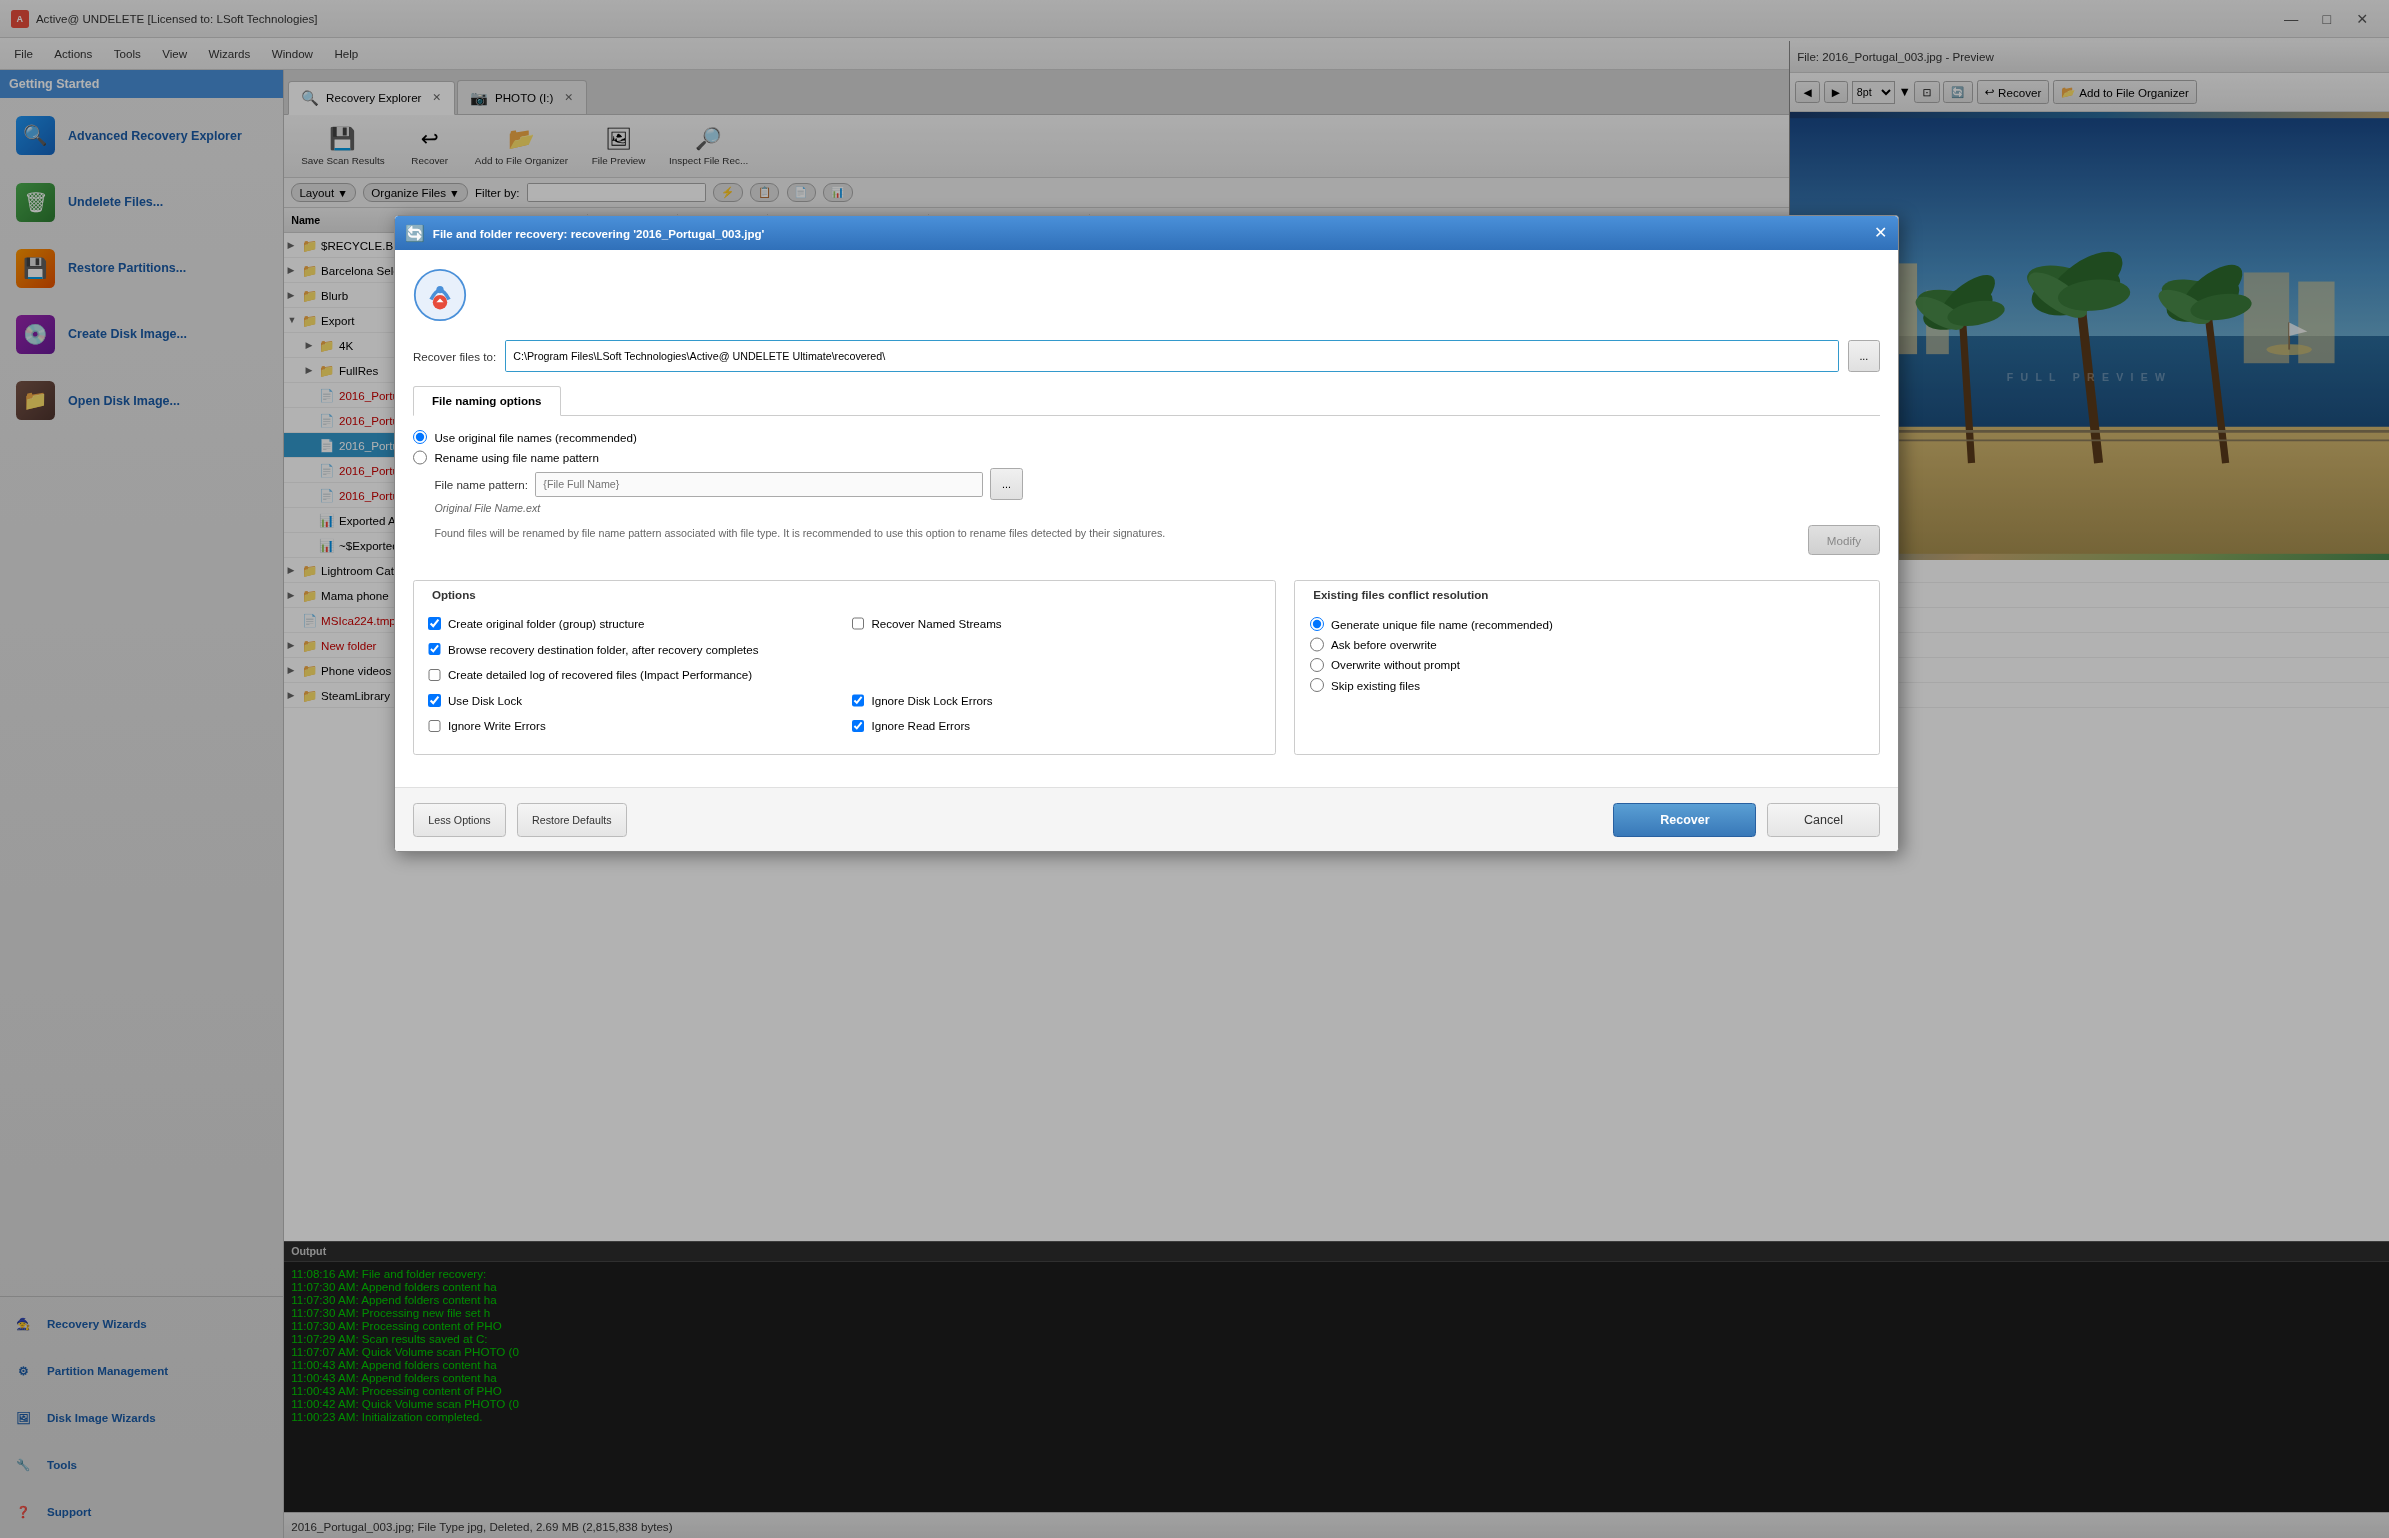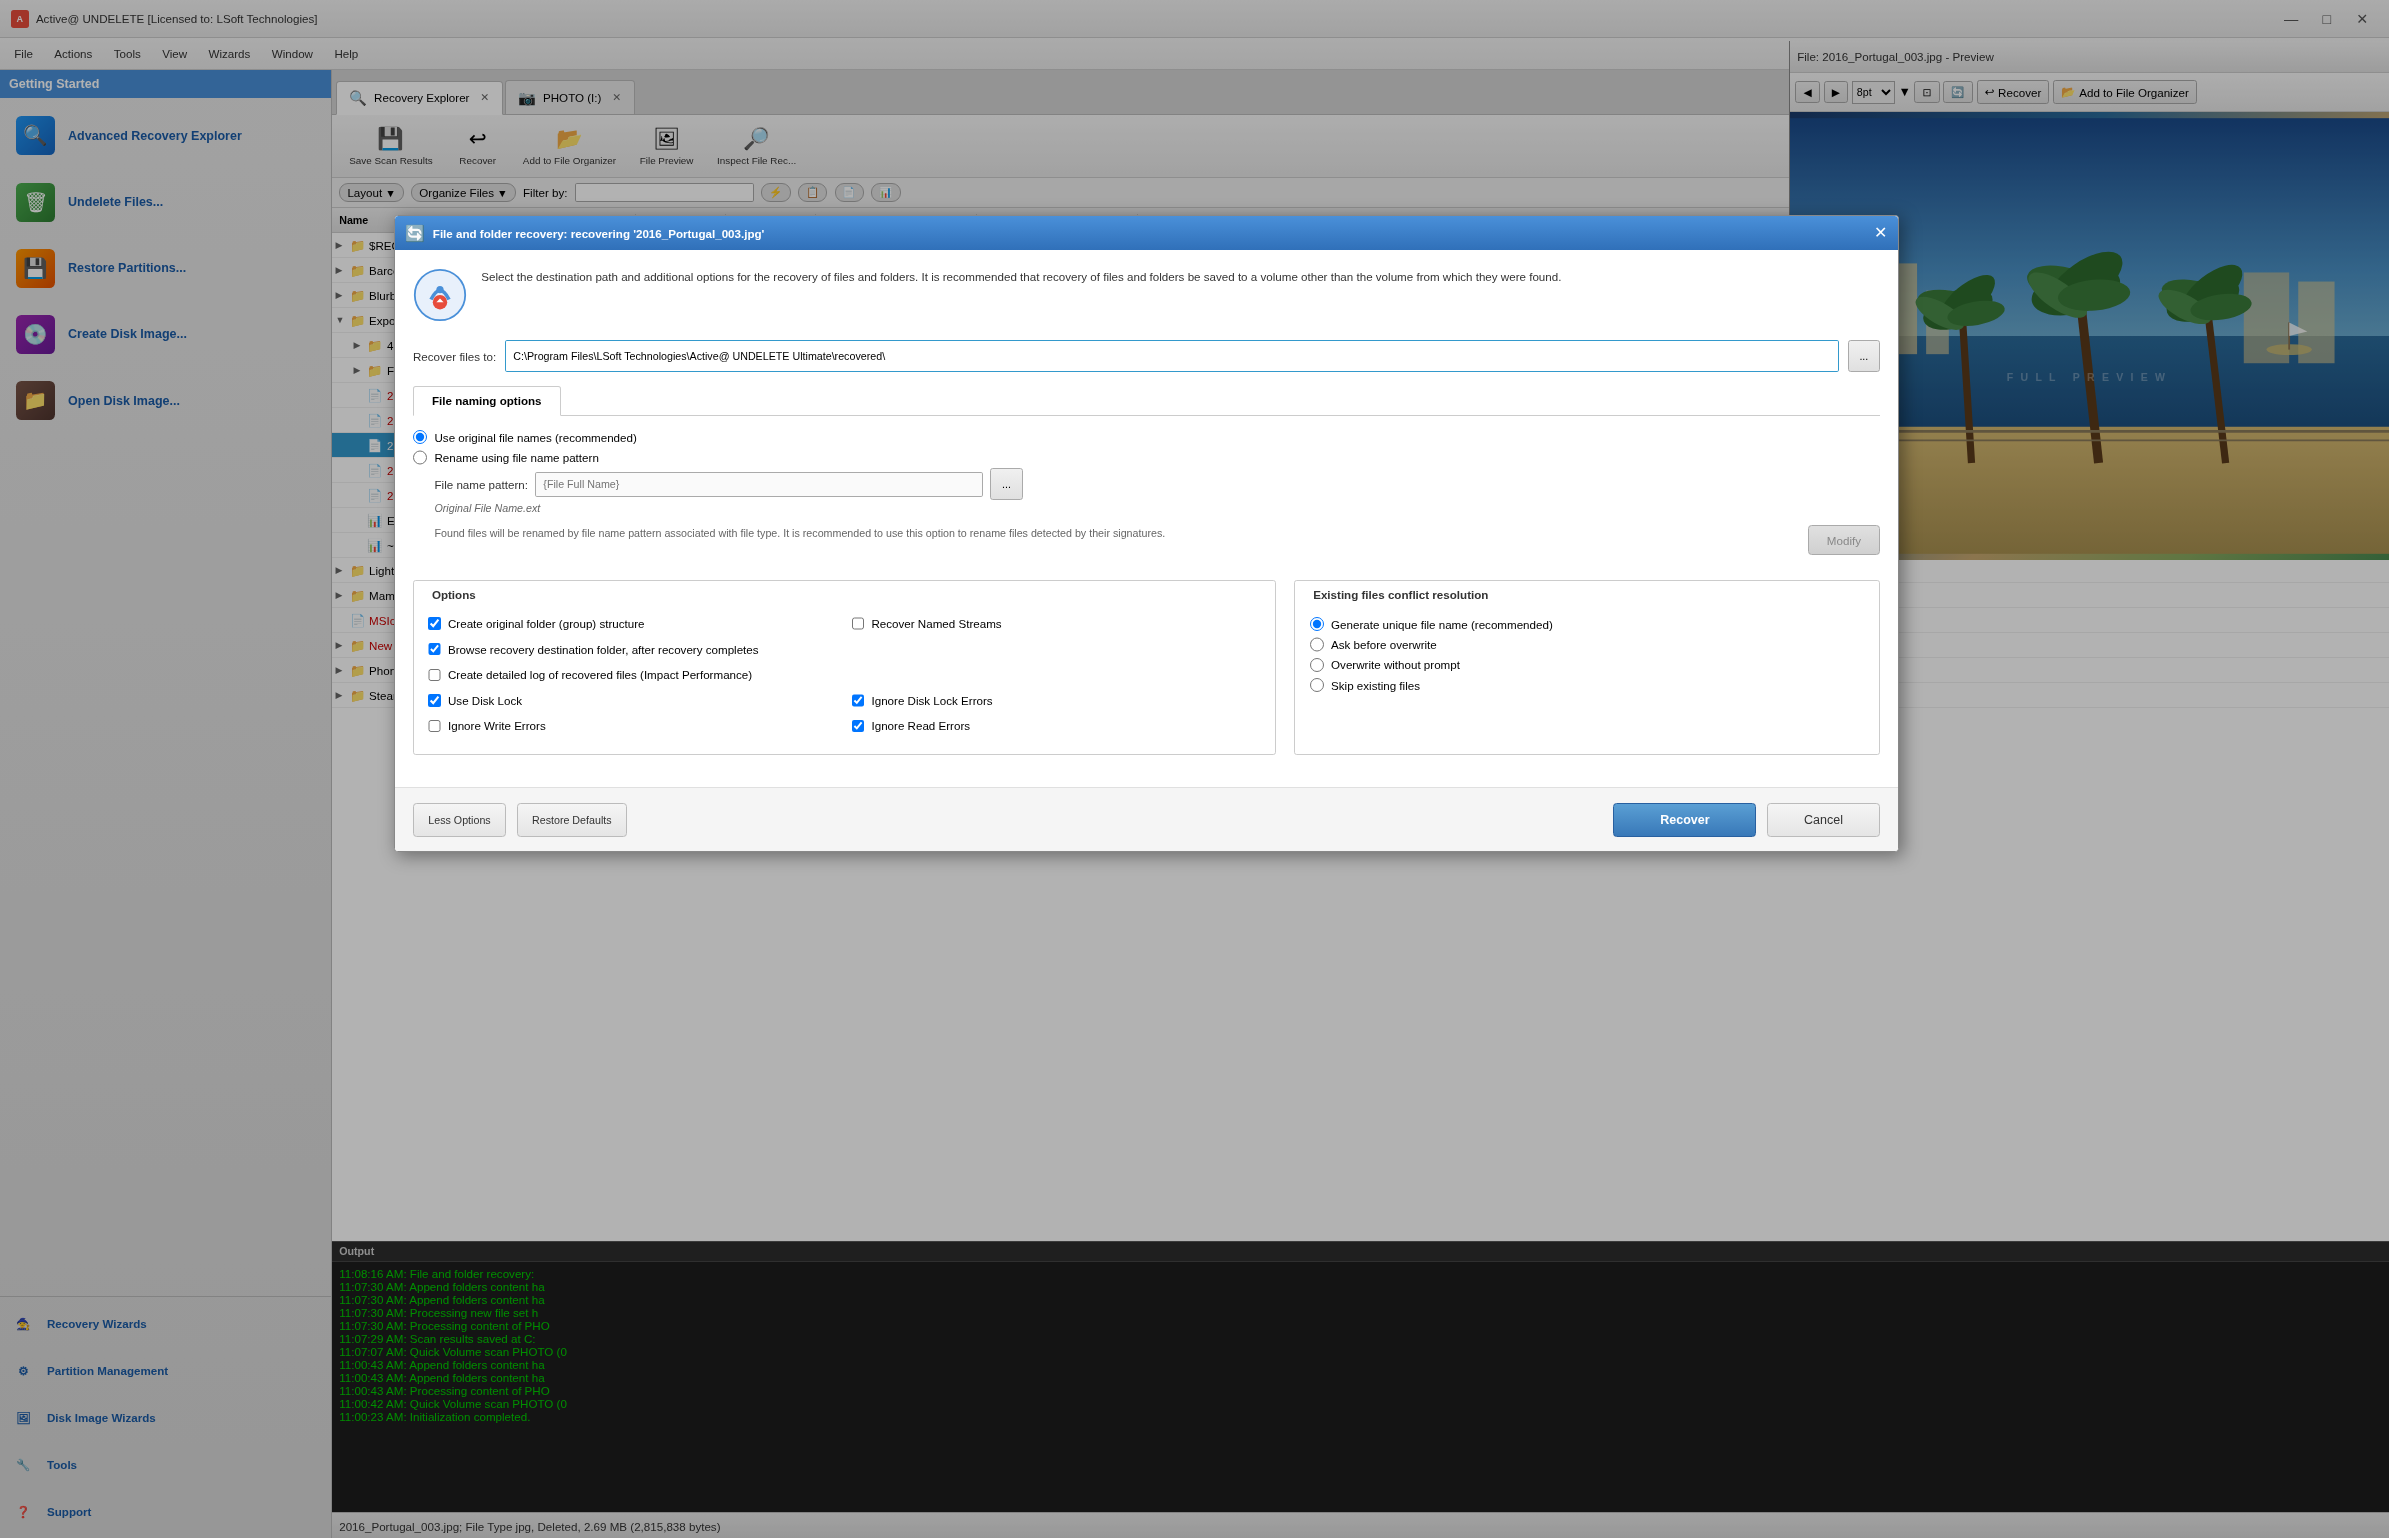--- a/index.html
+++ b/index.html
@@ -38,21 +38,21 @@
     }
 
     
     .main-layout {
       display: flex;
       height: calc(1539px - 70px);
     }
 
     
     .sidebar {
-      width: 332px;
+      width: 284px;
       background: linear-gradient(to bottom, #e8e8e8, #d8d8d8);
       border-right: 0.9px solid #bbb;
       display: flex;
       flex-direction: column;
       overflow: hidden;
     }
     .sidebar-section {
       padding: 5.4px;
     }
     .sidebar-item {
@@ -1055,21 +1055,20 @@
       <div class="modal-description">
         <div class="modal-desc-icon">
           <svg width="54" height="54" viewBox="0 0 60 60" xmlns="http://www.w3.org/2000/svg">
             <circle cx="30" cy="30" r="28" fill="#e8f0fb" stroke="#4a90d9" stroke-width="2"></circle>
             <path d="M20 35 Q30 15 40 35" stroke="#4a90d9" stroke-width="4" fill="none"></path>
             <circle cx="30" cy="38" r="8" fill="#e74c3c"></circle>
             <path d="M26 38 L30 34 L34 38" fill="white"></path>
             <circle cx="30" cy="24" r="4" fill="#4a90d9"></circle>
           </svg>
         </div>
-        <p class="modal-desc-text">Select the destination path and additional options for the recovery of files and folders.  It is recommended that recovery of files and folders be saved to a volume other than the volume from which they were found.</p>
       </div>
 
       <div class="modal-field-row">
         <label class="modal-label">Recover files to:</label>
         <input class="modal-path-input" type="text" id="recover-path-input" value="C:\Program Files\LSoft Technologies\Active@ UNDELETE Ultimate\recovered\" style="">
         <button class="modal-browse-btn">...</button>
       </div>
 
       <div class="options-tab-bar">
         <div class="options-tab active">File naming options</div>

